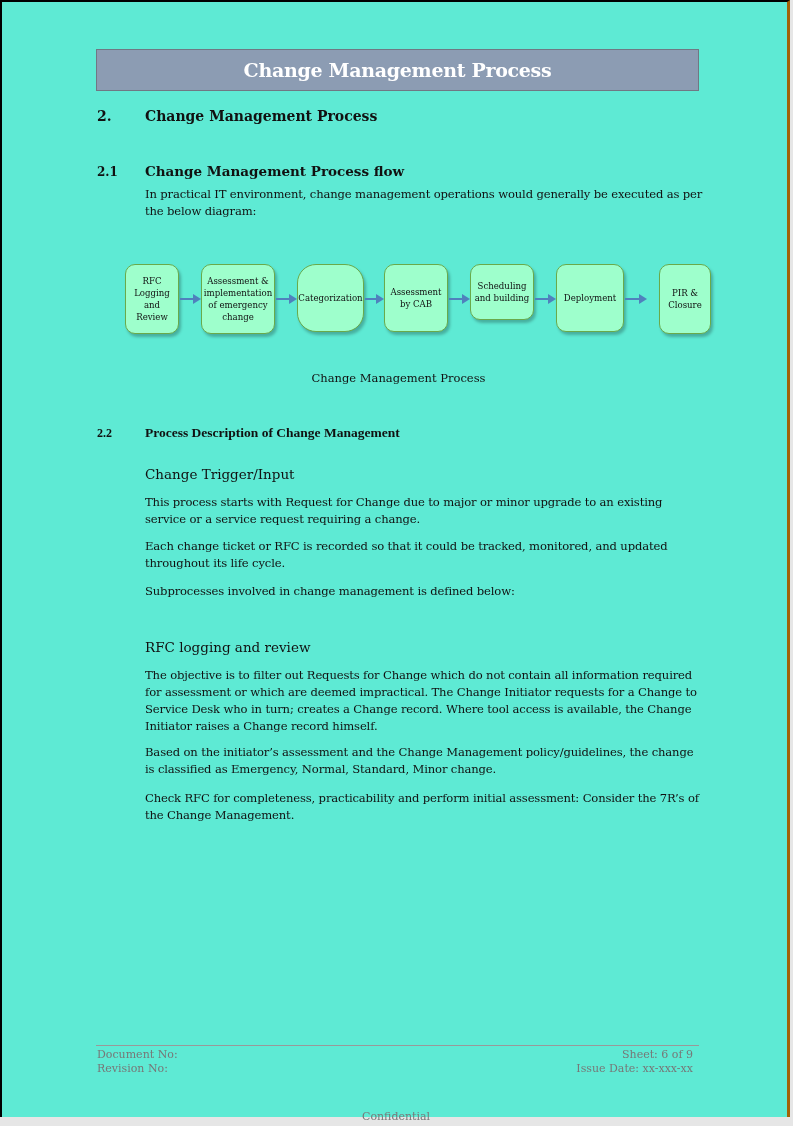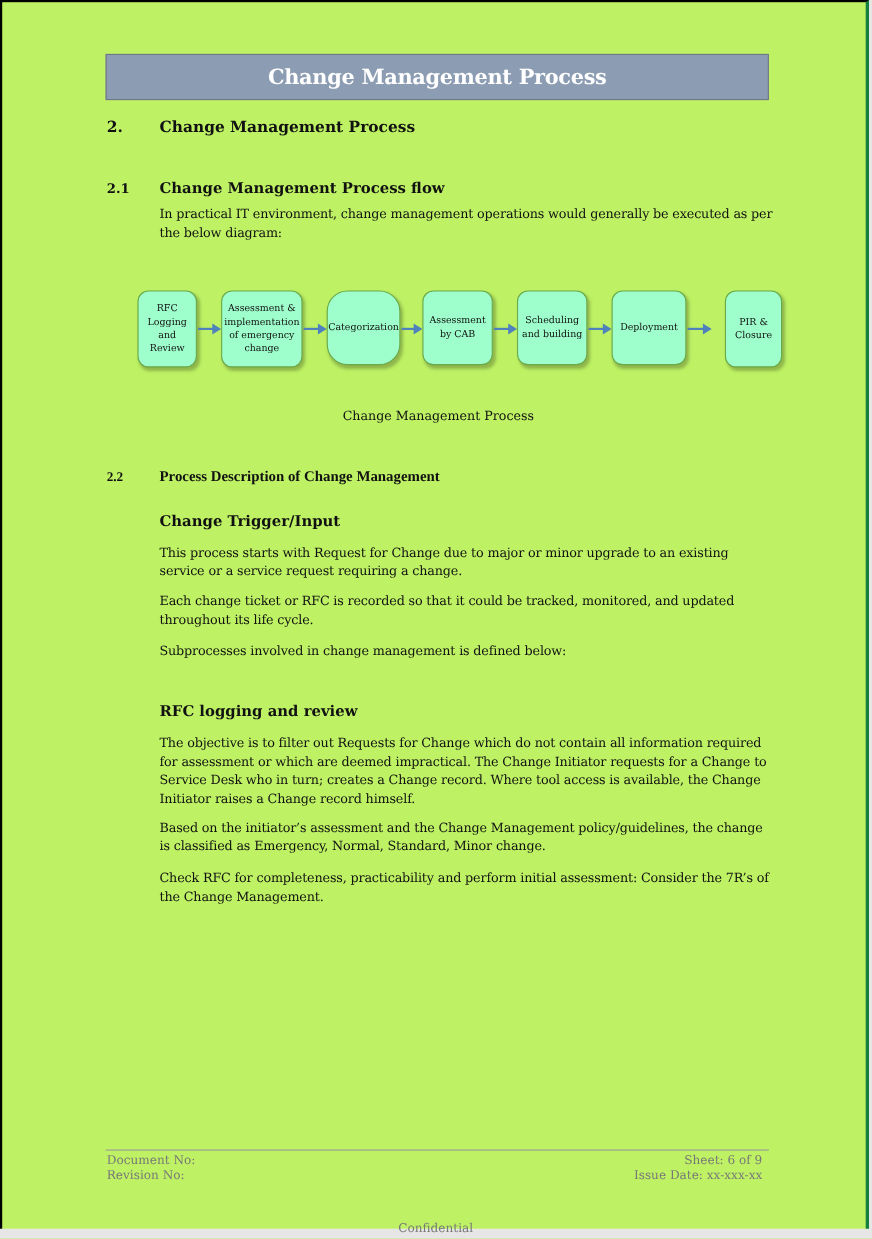--- a/index.html
+++ b/index.html
@@ -4,40 +4,40 @@
   <style>
     html, body { margin: 0; padding: 0; }
     body {
       width: 793px; height: 1126px; background: #e6e6e6;
       font-family: "DejaVu Serif", "Liberation Serif", serif;
       color: #111;
       position: relative; overflow: hidden;
     }
     .page {
       position: absolute; left: 0; top: 0; width: 790px; height: 1117px;
-      background: #bef264; border-left: 2px solid #000; border-top: 2px solid #000; border-right: 3px solid #15803d;
+      background: #5eead4; border-left: 2px solid #000; border-top: 2px solid #000; border-right: 3px solid #a16207;
       box-sizing: border-box;
     }
     .banner {
       position: absolute; left: 94px; top: 47px; width: 603px; height: 42px;
       background: #8c9cb3; border: 1px solid #707884; box-sizing: border-box;
       color: #fff; font-weight: bold; font-size: 19px;
       display: flex; align-items: center; justify-content: center;
       font-family: "DejaVu Serif", serif;
       letter-spacing: -0.3px;
     }
     .h1 { position: absolute; left: 95px; top: 106px; font-size: 14px; font-weight: bold; }
     .h1 .num { display: inline-block; width: 48px; }
     .h2 { position: absolute; left: 95px; top: 161px; font-size: 13.5px; font-weight: bold; }
     .h2 .num { display: inline-block; width: 48px; font-size: 12px; }
     .para {
       position: absolute; left: 143px; width: 560px; font-size: 11.6px; line-height: 17px;
       letter-spacing: -0.15px;
     }
-    .h3 { position: absolute; left: 143px; font-size: 13.5px; font-weight: bold; }
+    .h3 { position: absolute; left: 143px; font-size: 13.5px; font-weight: normal; }
     .caption { position: absolute; left: 0; width: 793px; top: 369px; text-align: center; font-size: 11.5px; }
 
     .flow { position: absolute; left: 0; top: 0; width: 793px; height: 400px; pointer-events: none; }
     .box {
       position: absolute; background: #9effcc; border: 1.5px solid #6aaa4a; border-radius: 10px;
       box-shadow: 2px 3px 3px rgba(0,0,0,0.25);
       display: flex; align-items: center; justify-content: center; text-align: center;
       font-size: 8.6px; line-height: 12px; color: #111; box-sizing: border-box; padding: 2px;
       pointer-events: auto;
     }
@@ -71,21 +71,21 @@
 
   <div class="flow">
     <div class="box" style="left:123px;top:262px;width:54px;height:70px;">RFC Logging and Review</div>
     <div class="arrow" style="left:178px;top:296px;width:19px;"></div>
     <div class="box" style="left:199px;top:262px;width:74px;height:70px;text-align:center;">Assessment &amp; implementation of emergency change</div>
     <div class="arrow" style="left:274px;top:296px;width:19px;"></div>
     <div class="box" style="left:295px;top:262px;width:67px;height:68px;border-radius:19px;">Categorization</div>
     <div class="arrow" style="left:363px;top:296px;width:17px;"></div>
     <div class="box" style="left:382px;top:262px;width:64px;height:68px;">Assessment by CAB</div>
     <div class="arrow" style="left:447px;top:296px;width:19px;"></div>
-    <div class="box" style="left:468px;top:262px;width:64px;height:68px;">Scheduling and building</div>
+    <div class="box" style="left:468px;top:262px;width:64px;height:56px;">Scheduling and building</div>
     <div class="arrow" style="left:533px;top:296px;width:19px;"></div>
     <div class="box" style="left:554px;top:262px;width:68px;height:68px;">Deployment</div>
     <div class="arrow" style="left:623px;top:296px;width:20px;"></div>
     <div class="box" style="left:645px;top:262px;width:52px;height:70px;margin-left:12px;">PIR &amp; Closure</div>
   </div>
 
   <div class="caption">Change Management Process</div>
 
   <div class="h2" style="top:423px;font-family:Liberation Serif, serif;">
     <span class="num">2.2</span><span>Process Description of Change Management</span>

